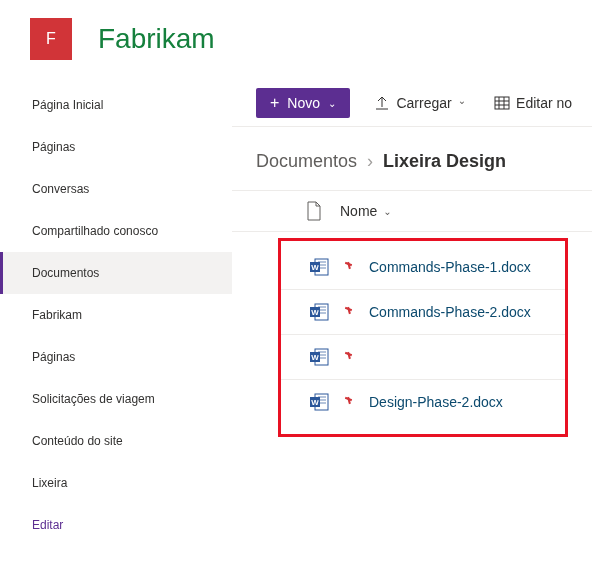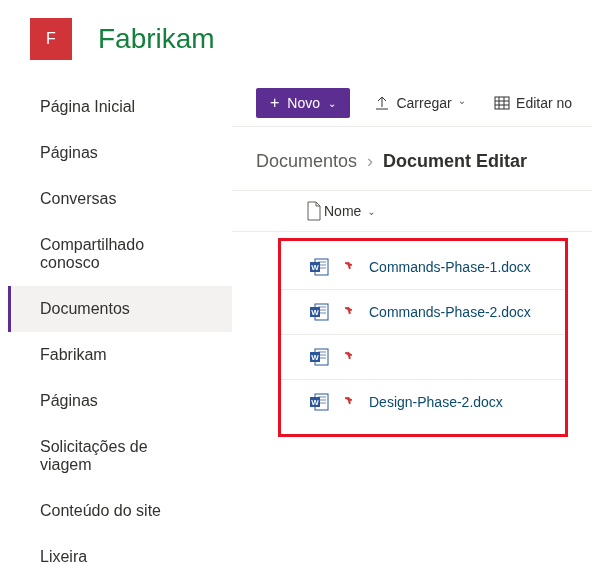--- a/index.html
+++ b/index.html
@@ -2,36 +2,36 @@
 <html><head>
 <meta charset="utf-8">
 <style>
 * { box-sizing: border-box; margin: 0; padding: 0; }
 body { font-family: "Segoe UI", -apple-system, sans-serif; font-size: 14px; color: #323130; background: #fff; width: 592px; height: 568px; overflow: hidden; }
 .header { display: flex; align-items: center; padding: 18px 30px 20px; }
 .logo-tile { width: 42px; height: 42px; background: #d13438; color: #fff; display: flex; align-items: center; justify-content: center; font-size: 16px; margin-right: 26px; }
 .site-title { font-size: 28px; font-weight: 400; color: #15803d; }
 .layout { display: flex; height: calc(100% - 80px); }
 .sidebar { width: 232px; padding-top: 4px; border-right: none; }
-.nav-item { padding: 14px 32px; font-size: 16px; color: #323130; cursor: pointer; margin-left: 8px; }
+.nav-item { padding: 14px 32px; font-size: 12px; color: #323130; cursor: pointer; }
 .nav-item.active { border-left: 3px solid #5c2e91; background: #f3f2f1; padding-left: 29px; font-weight: 400; }
 .nav-edit { color: #5c2e91; }
 .main { flex: 1; padding: 0; overflow: hidden; }
 .toolbar { display: flex; align-items: center; padding: 8px 0 8px 24px; gap: 20px; border-bottom: 1px solid #edebe9; }
 .btn-new { background: #5c2e91; color: #fff; border: none; padding: 7px 14px; font-size: 14px; display: flex; align-items: center; gap: 8px; cursor: pointer; border-radius: 2px; }
 .btn-new .plus { font-size: 16px; line-height: 1; }
 .btn-new .chev { font-size: 10px; }
 .btn-plain { background: none; border: none; display: flex; gap: 6px; font-size: 14px; color: #323130; cursor: pointer; padding: 6px 4px; }
 .btn-plain svg { width: 16px; height: 16px; }
 .chev-sm { font-size: 10px; color: #605e5c; }
 .breadcrumb { padding: 24px 0 18px 24px; display: flex; align-items: center; gap: 10px; font-size: 18px; }
 .bc-root { color: #605e5c; font-weight: 400; }
 .bc-sep { color: #a19f9d; }
 .bc-leaf { font-weight: 600; color: #323130; }
-.list-header { display: flex; align-items: center; padding: 10px 0 10px 74px; border-bottom: 1px solid #edebe9; border-top: 1px solid #edebe9; gap: 2px; }
+.list-header { display: flex; align-items: center; padding: 10px 0 10px 74px; border-bottom: 1px solid #edebe9; border-top: 1px solid #edebe9; gap: 18px; }
 .file-generic { width: 16px; height: 20px; }
 .col-name { font-size: 14px; color: #323130; display: flex; align-items: center; gap: 6px; cursor: pointer; }
 .highlight-box { border: 3px solid #e81123; margin: 6px 24px 0 46px; padding: 4px 0 10px; }
 .file-row { display: flex; align-items: center; padding: 12px 0 12px 28px; gap: 14px; border-bottom: 1px solid #edebe9; }
 .file-row:last-child { border-bottom: none; }
 .word-icon { width: 20px; height: 20px; flex-shrink: 0; }
 .new-badge { width: 12px; height: 12px; flex-shrink: 0; position: relative; }
 .new-badge::before, .new-badge::after { content: ""; position: absolute; background: #d13438; }
 .new-badge::before { width: 7px; height: 2px; top: 2px; left: 2px; transform: rotate(20deg); }
 .new-badge::after { width: 2px; height: 7px; top: 1px; left: 5px; transform: rotate(-15deg); }
@@ -79,21 +79,21 @@
             <rect x="1" y="2" width="14" height="12"></rect>
             <path d="M1 6h14M1 10h14M5 2v12M10 2v12"></path>
           </svg>
         <span>Editar no</span>
       </button>
     </div>
 
     <div class="breadcrumb">
       <span class="bc-root">Documentos</span>
       <span class="bc-sep">›</span>
-      <span class="bc-leaf">Document Editar</span>
+      <span class="bc-leaf">Lixeira Design</span>
     </div>
 
     <div class="list-header">
       <svg class="file-generic" viewBox="0 0 16 20" fill="none" stroke="#605e5c" stroke-width="1">
           <path d="M2 1h8l4 4v14H2z"></path>
           <path d="M10 1v4h4"></path>
         </svg>
       <div class="col-name">
         <span>Nome</span>
         <span class="chev-sm">⌄</span>

